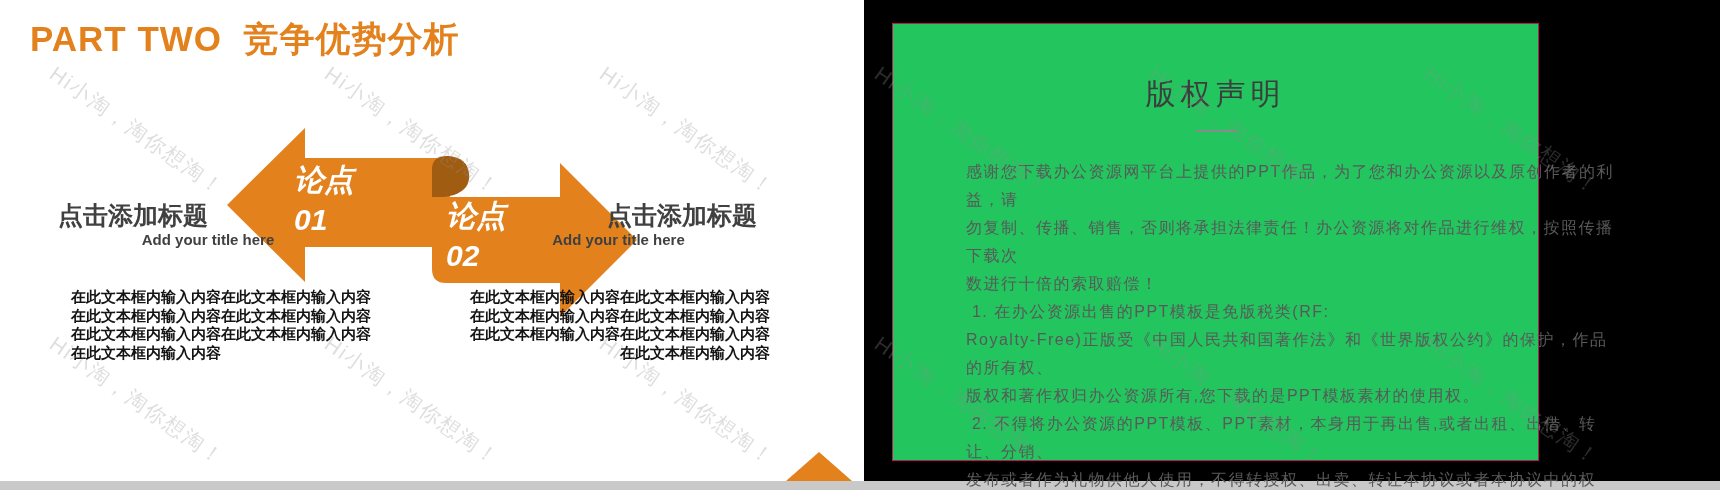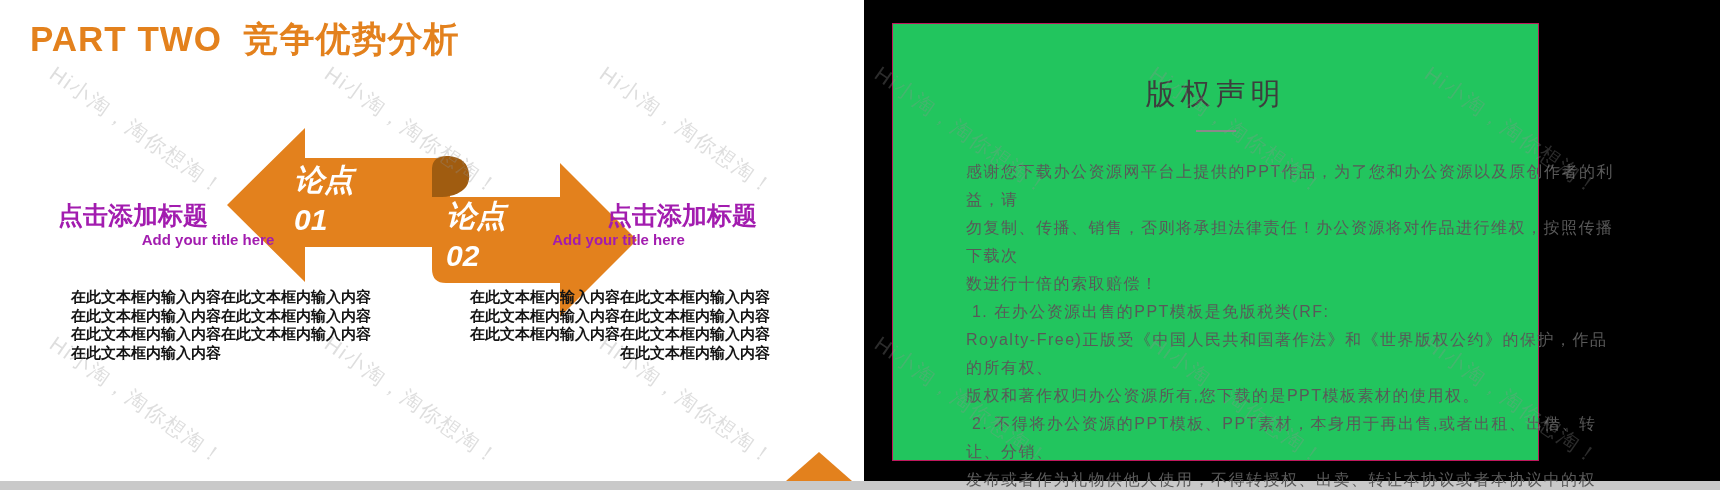--- a/index.html
+++ b/index.html
@@ -27,21 +27,21 @@
   .ribbon-svg { position: absolute; left: 190px; top: 110px; }
   .ribbon-label {
     position: absolute;
     color: #ffffff; font-weight: bold;
     font-size: 30px; line-height: 40px;
     white-space: pre-line;
     font-style: italic;
   }
   .ribbon-label.p1 { left: 294px; top: 160px; }
   .ribbon-label.p2 { left: 446px; top: 196px; }
-  .heading-block { position: absolute; top: 199px; color: #a21caf; }
+  .heading-block { position: absolute; top: 199px; color: #404040; }
   .heading-block.left  { left: 58px;  width: 300px; text-align: left; }
   .heading-block.right { left: 480px; width: 277px; text-align: right; }
   .heading-block .cn { font-size: 25px; font-weight: bold; line-height: 32px; }
   .heading-block .en { font-size: 15px; font-weight: bold; line-height: 18px; text-align: center; }
   .body-block {
     position: absolute; top: 288px;
     font-size: 15px; font-weight: 600; line-height: 18.5px;
     color: #141414;
     white-space: pre-line;
     margin-left: 13px;

